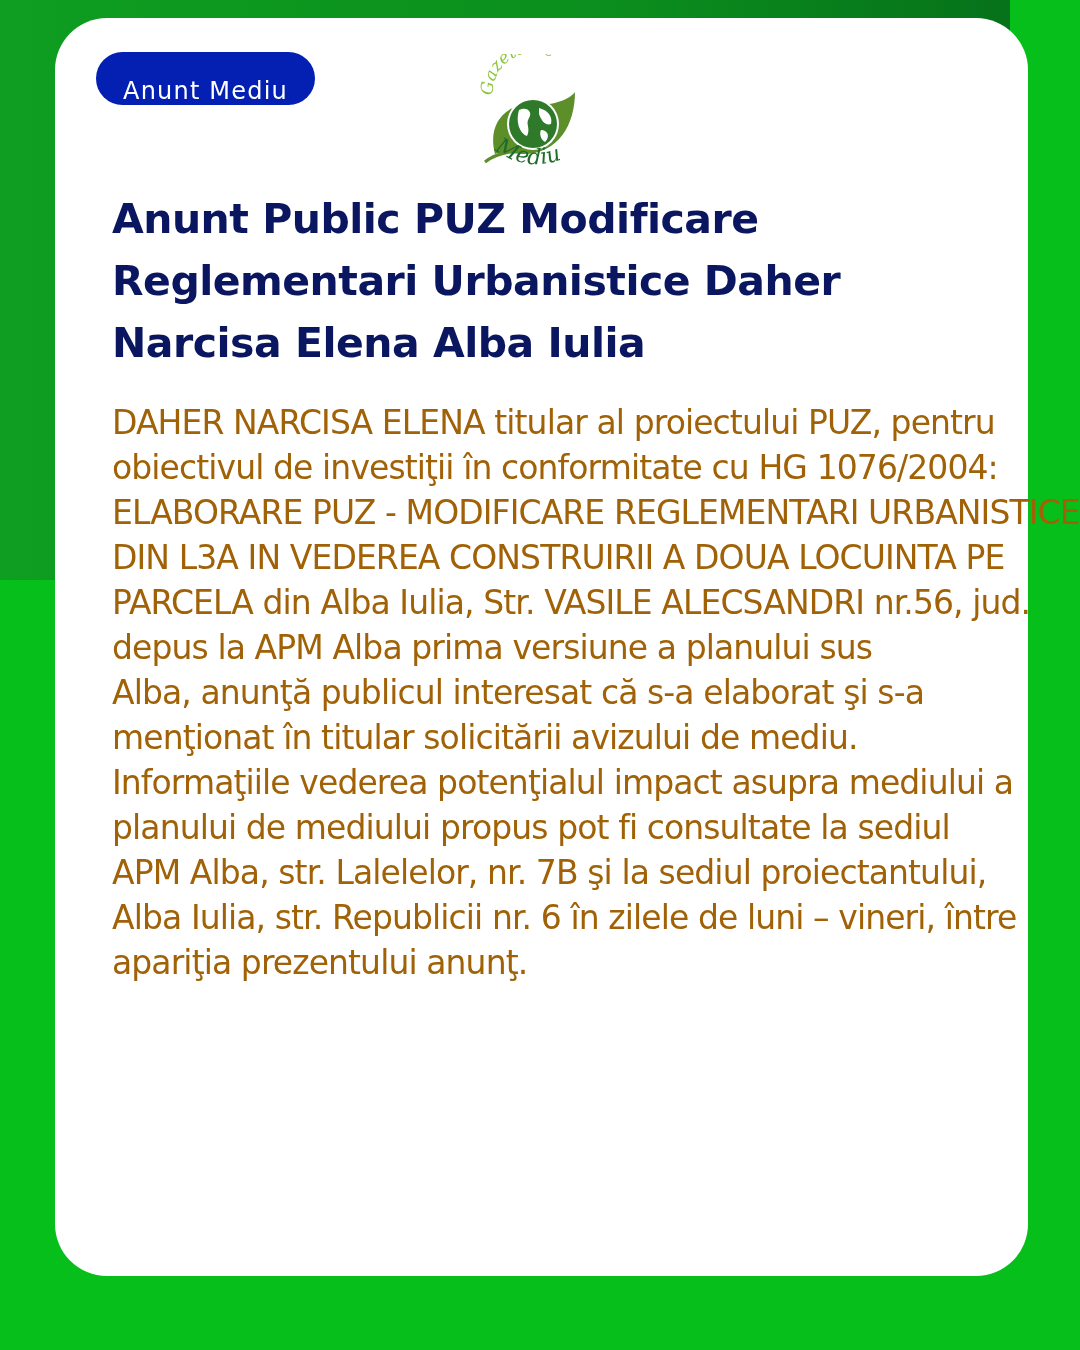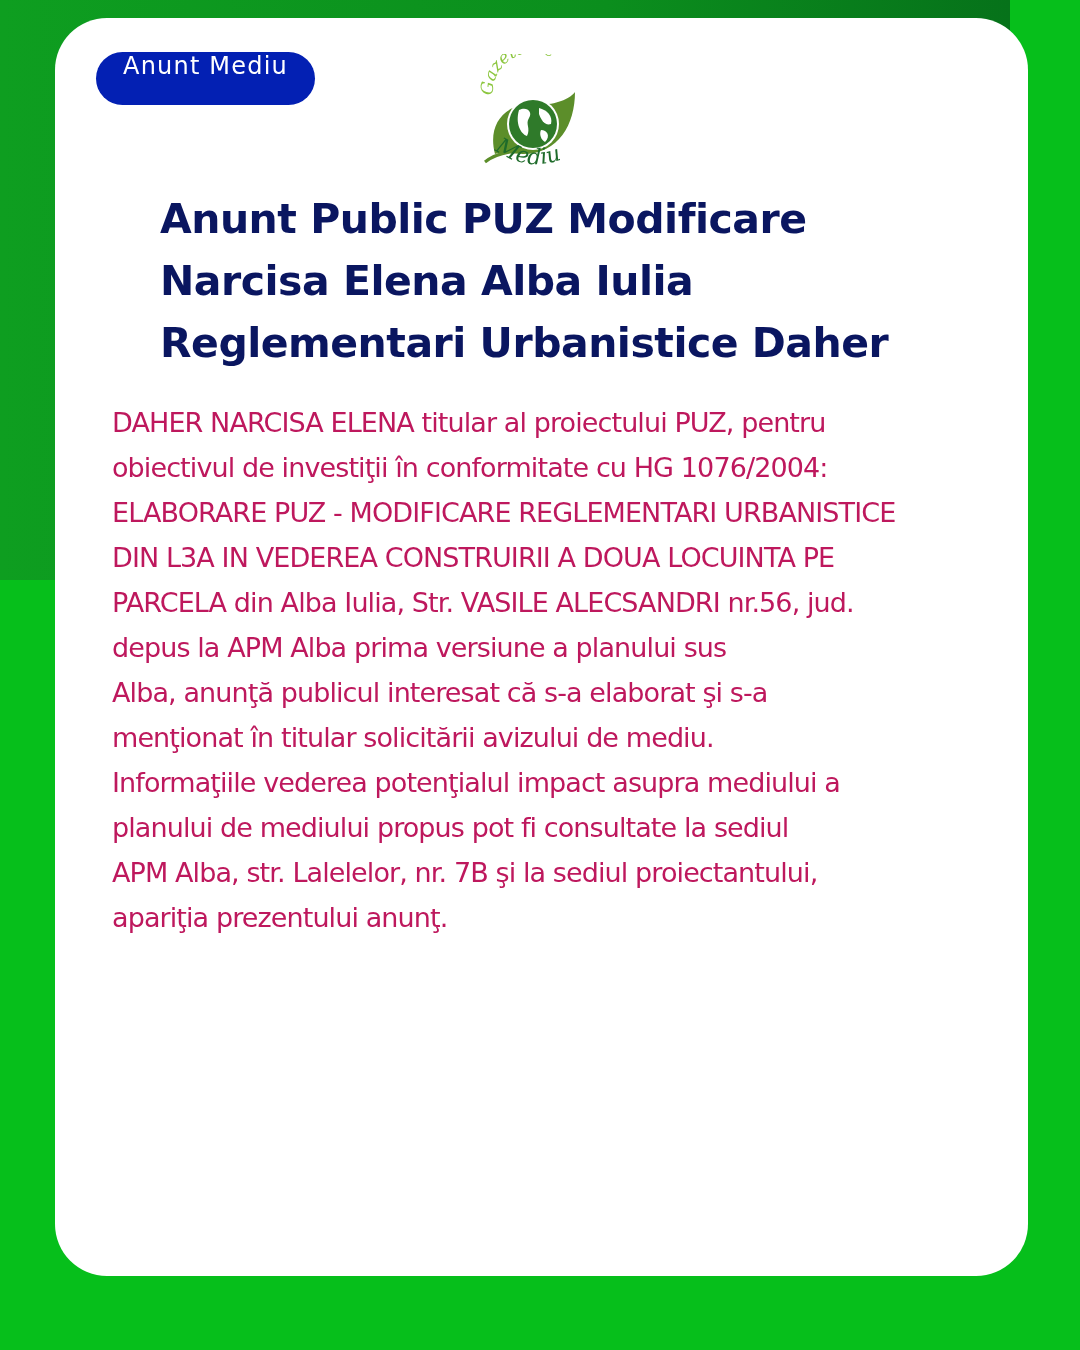--- a/index.html
+++ b/index.html
@@ -13,37 +13,37 @@
       background: linear-gradient(90deg, #0E9E20 0%, #0B8E1D 60%, #06721A 100%);
     }
     .card {
       position: absolute; left: 55px; top: 18px; width: 973px; height: 1258px;
       background: #FFFFFF; border-radius: 52px;
     }
     .badge {
       position: absolute; left: 41px; top: 34px; width: 219px; height: 53px;
       background: #0320B3; border-radius: 27px;
       color: #FFFFFF; font-size: 24px; letter-spacing: 1.2px;
-      display: flex; align-items: flex-start; justify-content: center;
+      display: flex; align-items: flex-end; justify-content: center;
       font-family: "DejaVu Sans", sans-serif; font-weight: normal;
     }
     .logo {
       position: absolute; left: 420px; top: 36px; width: 110px; height: 120px;
     }
     .title {
       position: absolute; left: 57px; top: 170px; width: 860px;
       color: #0A1660; font-family: "DejaVu Sans", sans-serif; font-weight: bold;
       font-size: 41px; line-height: 62px; letter-spacing: -0.5px;
       margin: 0;
     }
-    .title span { display: block; white-space: nowrap; margin-left: 48px; }
+    .title span { display: block; white-space: nowrap; }
     .body {
       position: absolute; left: 57px; top: 382px; width: 880px;
-      color: #be185d; font-family: "DejaVu Sans", sans-serif;
-      font-size: 27px; line-height: 45px; letter-spacing: -0.9px;
+      color: #a16207; font-family: "DejaVu Sans", sans-serif;
+      font-size: 33px; line-height: 45px; letter-spacing: -0.9px;
     }
     .body span { display: block; white-space: nowrap; }
   </style>
 </head>
 <body>
 
 <div class="bg-dark"></div>
 
 <div class="card">
 
@@ -70,32 +70,33 @@
         <textPath href="#arcTop" startOffset="2%">Gazeta de</textPath>
       </text>
       <text font-family="DejaVu Serif, serif" font-size="22" font-style="italic" fill="#1E6B2A">
         <textPath href="#arcBot" startOffset="12%">Mediu</textPath>
       </text>
     </svg>
   </div>
 
   <h1 class="title">
     <span>Anunt Public PUZ Modificare</span>
+    <span>Reglementari Urbanistice Daher</span>
     <span>Narcisa Elena Alba Iulia</span>
-    <span>Reglementari Urbanistice Daher</span>
   </h1>
 
   <div class="body">
     <span>DAHER NARCISA ELENA titular al proiectului PUZ, pentru</span>
     <span>obiectivul de investiţii în conformitate cu HG 1076/2004:</span>
     <span>ELABORARE PUZ - MODIFICARE REGLEMENTARI URBANISTICE</span>
     <span>DIN L3A IN VEDEREA CONSTRUIRII A DOUA LOCUINTA PE</span>
     <span>PARCELA din Alba Iulia, Str. VASILE ALECSANDRI nr.56, jud.</span>
     <span>depus la APM Alba prima versiune a planului sus</span>
     <span>Alba, anunţă publicul interesat că s-a elaborat şi s-a</span>
     <span>menţionat în titular solicitării avizului de mediu.</span>
     <span>Informaţiile vederea potenţialul impact asupra mediului a</span>
     <span>planului de mediului propus pot fi consultate la sediul</span>
     <span>APM Alba, str. Lalelelor, nr. 7B şi la sediul proiectantului,</span>
+    <span>Alba Iulia, str. Republicii nr. 6 în zilele de luni – vineri, între</span>
     <span>apariţia prezentului anunţ.</span>
   </div>
 
 </div>
 
 </body></html>

